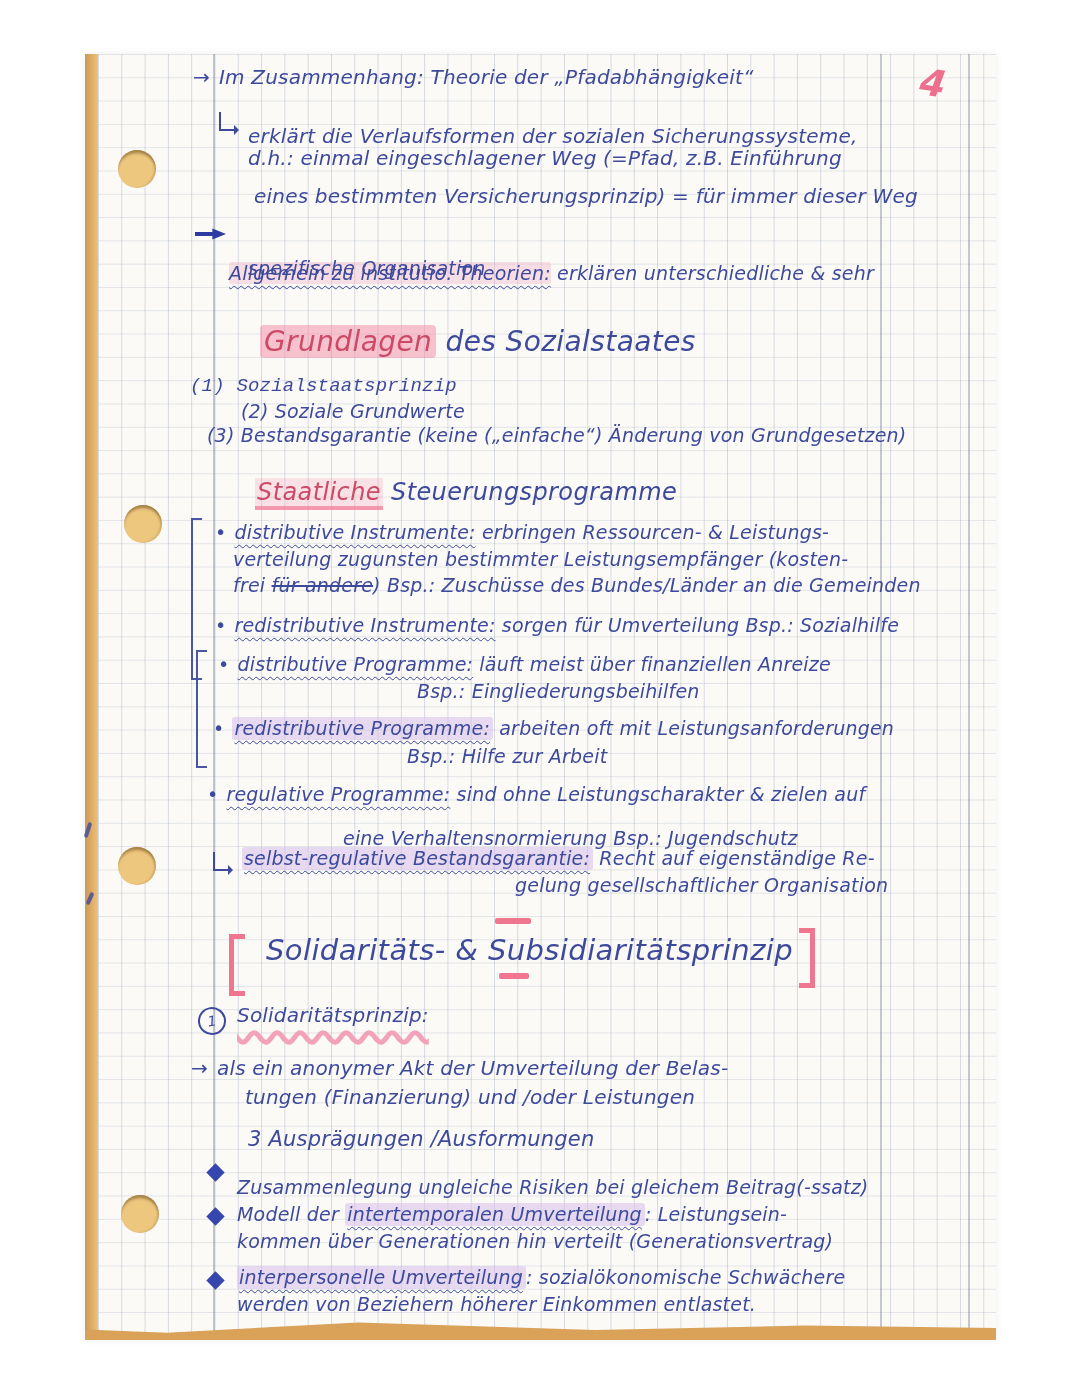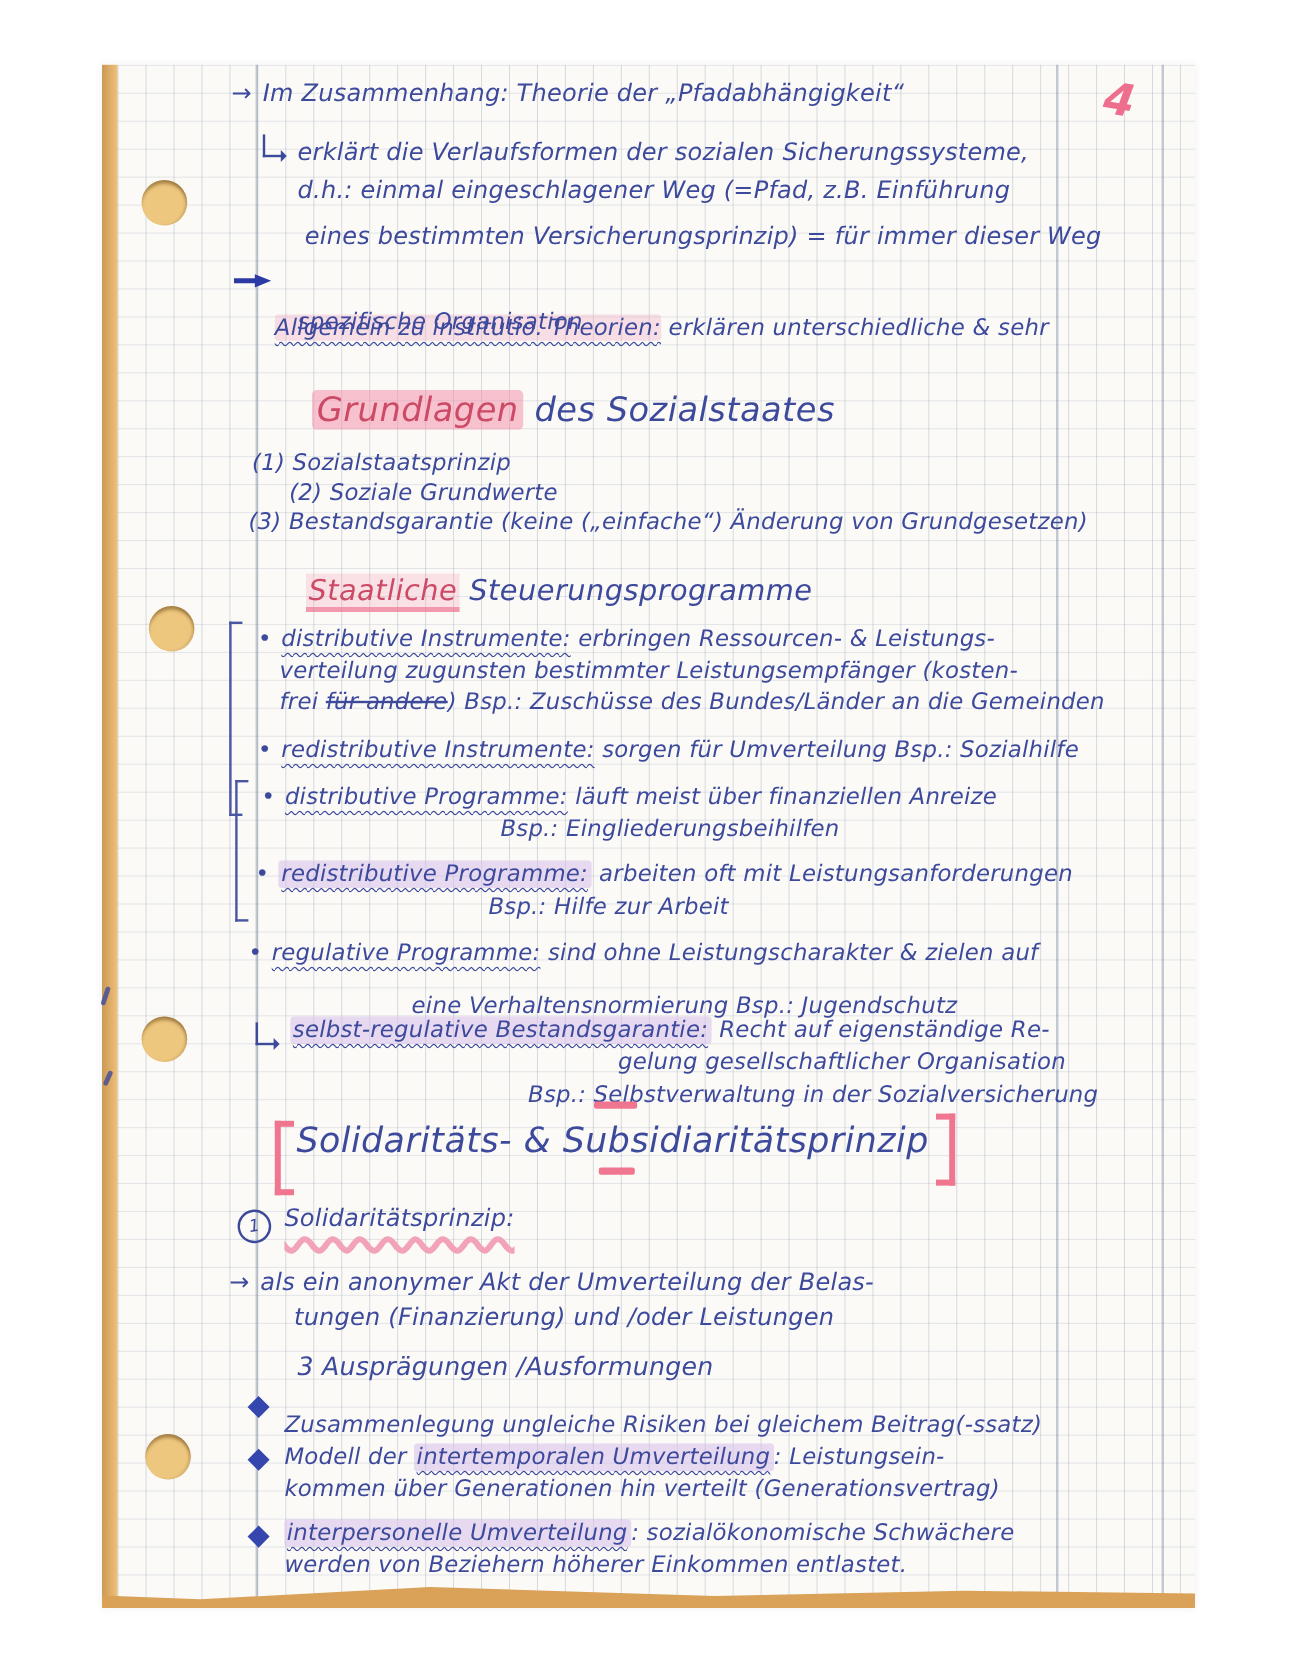--- a/index.html
+++ b/index.html
@@ -72,30 +72,30 @@
     <div class="hole" style="left:39px;top:451px;"></div>
     <div class="hole" style="left:33px;top:793px;"></div>
     <div class="hole" style="left:36px;top:1141px;"></div>
     <div class="pen-mark" style="left:1px;top:768px;height:16px;transform:rotate(18deg);"></div>
     <div class="pen-mark" style="left:3px;top:838px;height:13px;transform:rotate(24deg);"></div>
 
     <div class="page-num">4</div>
 
     <div class="ln f20" style="left:108px;top:12px;"><span class="arr">→</span><span>Im Zusammenhang: Theorie der „Pfadabhängigkeit“</span></div>
     <span class="hook" style="left:134px;top:58px;"></span>
-    <div class="ln f20" style="left:163px;top:61px;">erklärt die Verlaufsformen der sozialen Sicherungssysteme,</div>
+    <div class="ln f20" style="left:163px;top:71px;">erklärt die Verlaufsformen der sozialen Sicherungssysteme,</div>
     <div class="ln f20" style="left:163px;top:93px;">d.h.: einmal eingeschlagener Weg (=Pfad, z.B. Einführung</div>
     <div class="ln f20" style="left:169px;top:131px;">eines bestimmten Versicherungsprinzip) = für immer dieser Weg</div>
 
     <span class="bold-arrow" style="left:110px;top:174px;"></span>
     <div class="ln" style="left:144px;top:168px;margin-top:41px;"><span class="wavy hl-pinklight">Allgemein zu institutio. Theorien:</span><span> erklären unterschiedliche &amp; sehr</span></div>
     <div class="ln" style="left:163px;top:204px;">spezifische Organisation</div>
 
     <div class="ln h1" style="left:175px;top:272px;"><span class="red-word">Grundlagen</span><span> des Sozialstaates</span></div>
-    <div class="ln" style="left:125px;top:322px;">(1) Sozialstaatsprinzip</div>
+    <div class="ln" style="left:105px;top:322px;font-family:Liberation Mono, monospace;">(1) Sozialstaatsprinzip</div>
     <div class="ln" style="left:118px;top:347px;margin-left:38px;">(2) Soziale Grundwerte</div>
     <div class="ln" style="left:122px;top:371px;">(3) Bestandsgarantie (keine („einfache“) Änderung von Grundgesetzen)</div>
 
     <div class="ln h2" style="left:170px;top:425px;"><span class="red-underline">Staatliche</span><span> Steuerungsprogramme</span></div>
 
     <div class="gbracket" style="left:106px;top:464px;height:158px;"></div>
     <div class="ln" style="left:130px;top:468px;"><span class="bullet">•</span><span class="wavy">distributive Instrumente:</span><span> erbringen Ressourcen- &amp; Leistungs-</span></div>
     <div class="ln" style="left:148px;top:495px;">verteilung zugunsten bestimmter Leistungsempfänger (kosten-</div>
     <div class="ln" style="left:148px;top:521px;text-align:center;"><span>frei </span><span class="strike">für andere</span><span>) Bsp.: Zuschüsse des Bundes/Länder an die Gemeinden</span></div>
     <div class="ln" style="left:130px;top:561px;"><span class="bullet">•</span><span class="wavy">redistributive Instrumente:</span><span> sorgen für Umverteilung Bsp.: Sozialhilfe</span></div>
@@ -105,28 +105,27 @@
     <div class="ln" style="left:332px;top:627px;">Bsp.: Eingliederungsbeihilfen</div>
     <div class="ln" style="left:128px;top:664px;"><span class="bullet">•</span><span class="wavy hl-lav">redistributive Programme:</span><span> arbeiten oft mit Leistungsanforderungen</span></div>
     <div class="ln" style="left:322px;top:692px;">Bsp.: Hilfe zur Arbeit</div>
 
     <div class="ln" style="left:122px;top:730px;"><span class="bullet">•</span><span class="wavy">regulative Programme:</span><span> sind ohne Leistungscharakter &amp; zielen auf</span></div>
     <div class="ln" style="left:258px;top:758px;margin-top:16px;">eine Verhaltensnormierung Bsp.: Jugendschutz</div>
 
     <span class="hook" style="left:128px;top:798px;"></span>
     <div class="ln" style="left:157px;top:794px;"><span class="wavy hl-lav">selbst-regulative Bestandsgarantie:</span><span> Recht auf eigenständige Re-</span></div>
     <div class="ln" style="left:430px;top:821px;">gelung gesellschaftlicher Organisation</div>
-    <div class="ln" style="left:355px;top:848px;">Bsp.: Selbstverwaltung in der Sozialversicherung</div>
 
     <div class="h3wrap" style="left:162px;top:880px;">
       <div class="rfL"></div>
       <div class="rfR"></div>
       <div class="rdashT"></div>
       <div class="rdashB"></div>
-      <div class="ln h3" style="position:relative;">Solidaritäts- &amp; Subsidiaritätsprinzip</div>
+      <div class="ln h3" style="position:relative;margin-left:19px;">Solidaritäts- &amp; Subsidiaritätsprinzip</div>
     </div>
 
     <div class="ln f20" style="left:113px;top:950px;"><span class="circ">1</span><span class="pinkwavy">Solidaritätsprinzip:</span></div>
 
     <div class="ln f20" style="left:106px;top:1003px;"><span class="arr">→</span><span>als ein anonymer Akt der Umverteilung der Belas-</span></div>
     <div class="ln f20" style="left:160px;top:1032px;">tungen (Finanzierung) und /oder Leistungen</div>
 
     <div class="ln f21" style="left:163px;top:1073px;">3 Ausprägungen /Ausformungen</div>
 
     <span class="dmd" style="left:124px;top:1112px;"></span>

